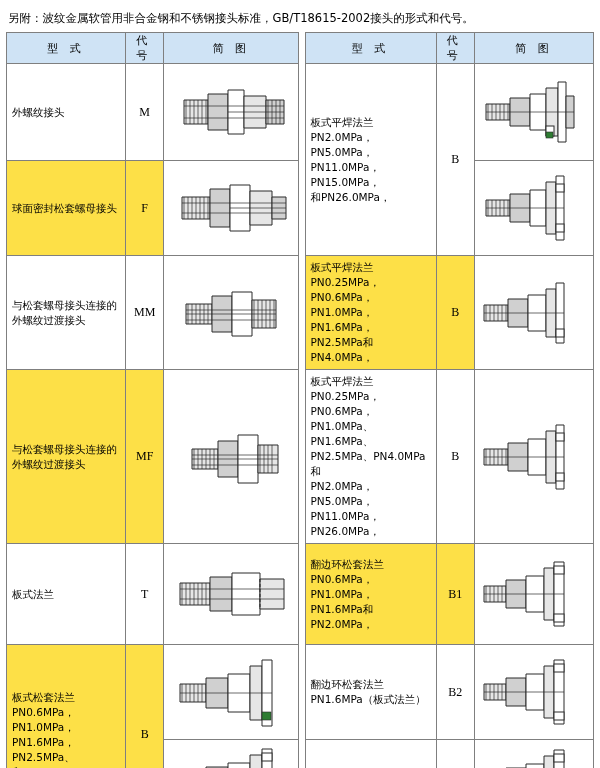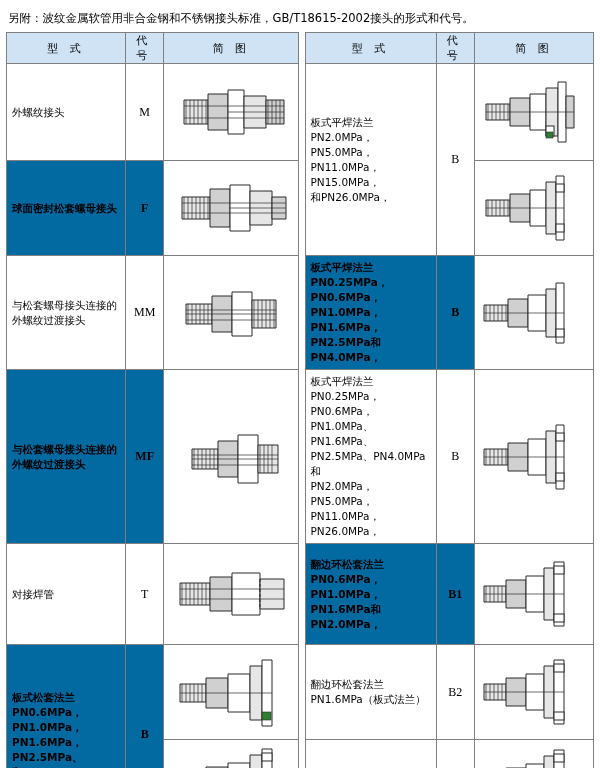--- a/index.html
+++ b/index.html
@@ -41,21 +41,21 @@
     font-size:12px;
     vertical-align:middle;
     font-family:"Liberation Serif",serif;
   }
   .figcell{
     padding:0;
     text-align:center;
     vertical-align:middle;
     background:#ffffff;
   }
-  .yellow{background:#0369a1;font-weight:bold;}
+  .yellow{background:#fde047;}
   .white{background:#ffffff;}
   .gap{width:6px;border:none;background:#ffffff;}
   svg{display:block;margin:0 auto;}
   .lnt{stroke:#2b2b2b;stroke-width:0.7;fill:none;}
   .fillgray{fill:#e6e6e6;stroke:#2b2b2b;stroke-width:1;}
   .fillwhite{fill:#ffffff;stroke:#2b2b2b;stroke-width:1;}
   .fillmid{fill:#d0d0d0;stroke:#2b2b2b;stroke-width:1;}
 </style>
 </head>
 <body>
@@ -296,21 +296,21 @@
               <line x1="26" y1="44" x2="26" y2="60"></line>
                 <line x1="30" y1="44" x2="30" y2="60"></line>
             </g>
             <rect class="fillwhite" x="80" y="28" width="8" height="8"></rect>
             <rect class="fillwhite" x="80" y="68" width="8" height="8"></rect>
           </svg>
         </td>
       </tr>
 
       <tr>
-        <td class="namecell white" style="height:90px">对接焊管</td>
+        <td class="namecell white" style="height:90px">板式法兰</td>
         <td class="codecell white">T</td>
         <td class="figcell">
           <svg width="130" height="86" viewBox="0 0 130 86">
             <path class="fillgray" d="M14 32 L44 32 L44 54 L14 54 Z"></path>
             <path class="fillmid" d="M44 26 L66 26 L66 60 L44 60 Z"></path>
             <path class="fillwhite" d="M66 22 L94 22 L94 64 L66 64 Z"></path>
             <path class="fillgray" d="M94 28 L118 28 L118 58 L94 58 Z"></path>
             <g class="lnt">
               <line x1="16" y1="32" x2="16" y2="54"></line>
                 <line x1="20" y1="32" x2="20" y2="54"></line>

